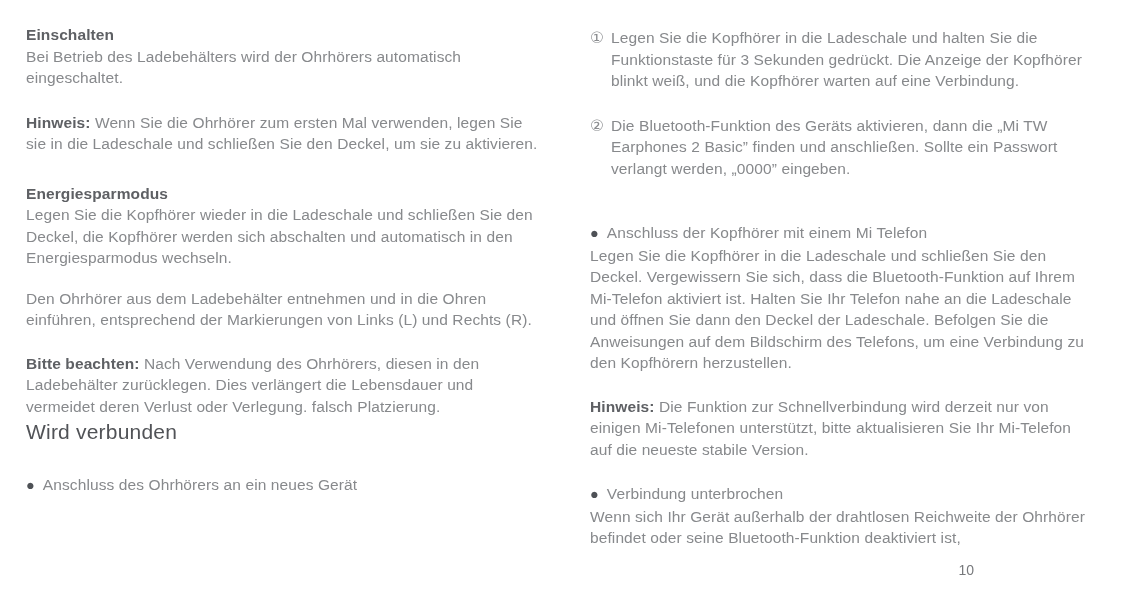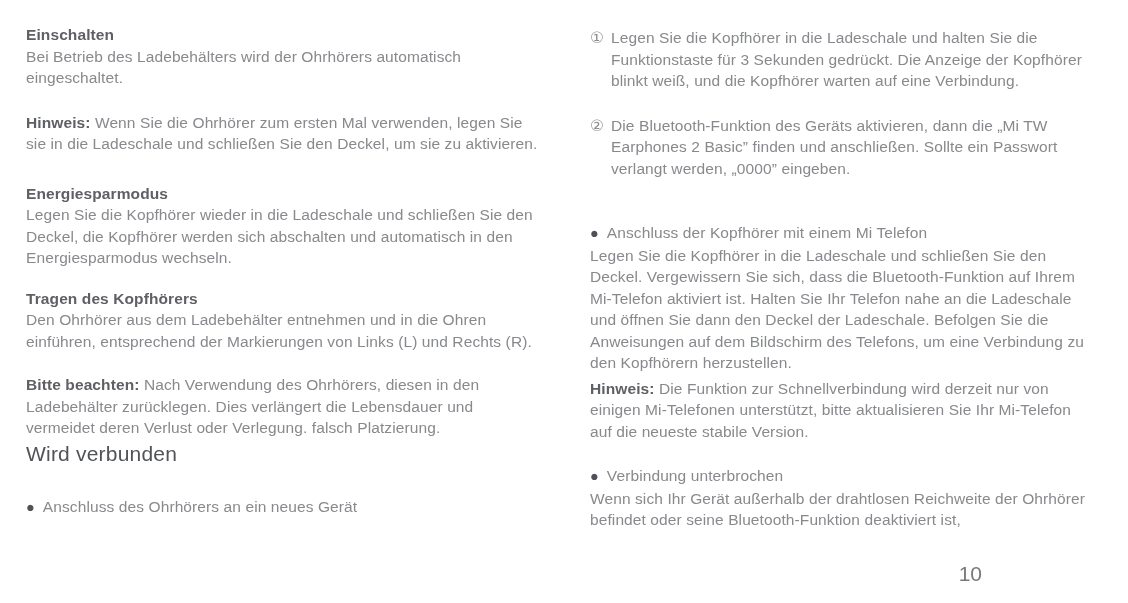--- a/index.html
+++ b/index.html
@@ -47,27 +47,27 @@
     margin-right: 8px;
     font-size: 14.5px;
   }
 
   .step { display: flex; }
   .step-marker { flex: 0 0 21px; width: 21px; color: #8a8c8f; }
   .step-text { flex: 1; }
 
   .rs1 { margin-bottom: 23px; }
   .rs2 { margin-bottom: 43px; }
-  .rs3 { margin-bottom: 4px; }
+  .rs3 { margin-bottom: 22px; }
   .rs4 { margin-bottom: 23px; }
 
   .page-number {
     position: absolute;
-    top: 562px; right: 22px;
-    font-size: 21px;
+    top: 562px; right: 30px;
+    font-size: 14px;
     color: #77797c;
     text-align: right;
   }
 </style>
 </head>
 <body>
 
 <div class="page">
 
   <div class="col col-left">
@@ -80,21 +80,20 @@
     <div class="lb2">
       <p><span class="h">Hinweis:</span><span> Wenn Sie die Ohrhörer zum ersten Mal verwenden, legen Sie sie in die Ladeschale und schließen Sie den Deckel, um sie zu aktivieren.</span></p>
     </div>
 
     <div class="lb3">
       <p class="h">Energiesparmodus</p>
       <p>Legen Sie die Kopfhörer wieder in die Ladeschale und schließen Sie den Deckel, die Kopfhörer werden sich abschalten und automatisch in den Energiesparmodus wechseln.</p>
     </div>
 
     <div class="lb4">
-      <p class="h">Tragen des Kopfhörers</p>
       <p>Den Ohrhörer aus dem Ladebehälter entnehmen und in die Ohren einführen, entsprechend der Markierungen von Links (L) und Rechts (R).</p>
     </div>
 
     <div class="lb5">
       <p><span class="h">Bitte beachten:</span><span> Nach Verwendung des Ohrhörers, diesen in den Ladebehälter zurücklegen. Dies verlängert die Lebensdauer und vermeidet deren Verlust oder Verlegung. falsch Platzierung.</span></p>
     </div>
 
     <p class="title">Wird verbunden</p>
 
     <p><span class="dot">●</span><span>Anschluss des Ohrhörers an ein neues Gerät</span></p>

